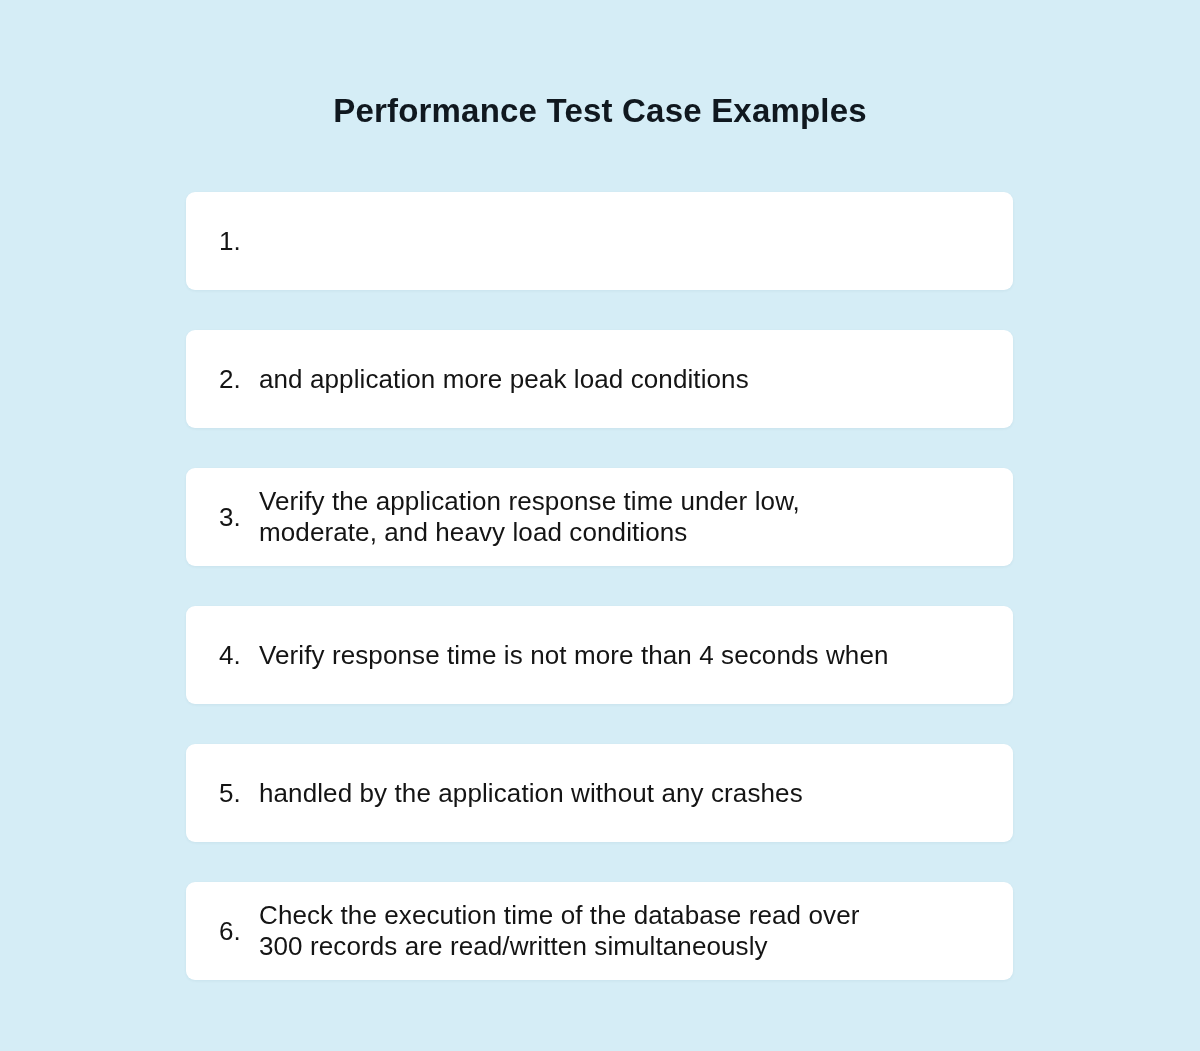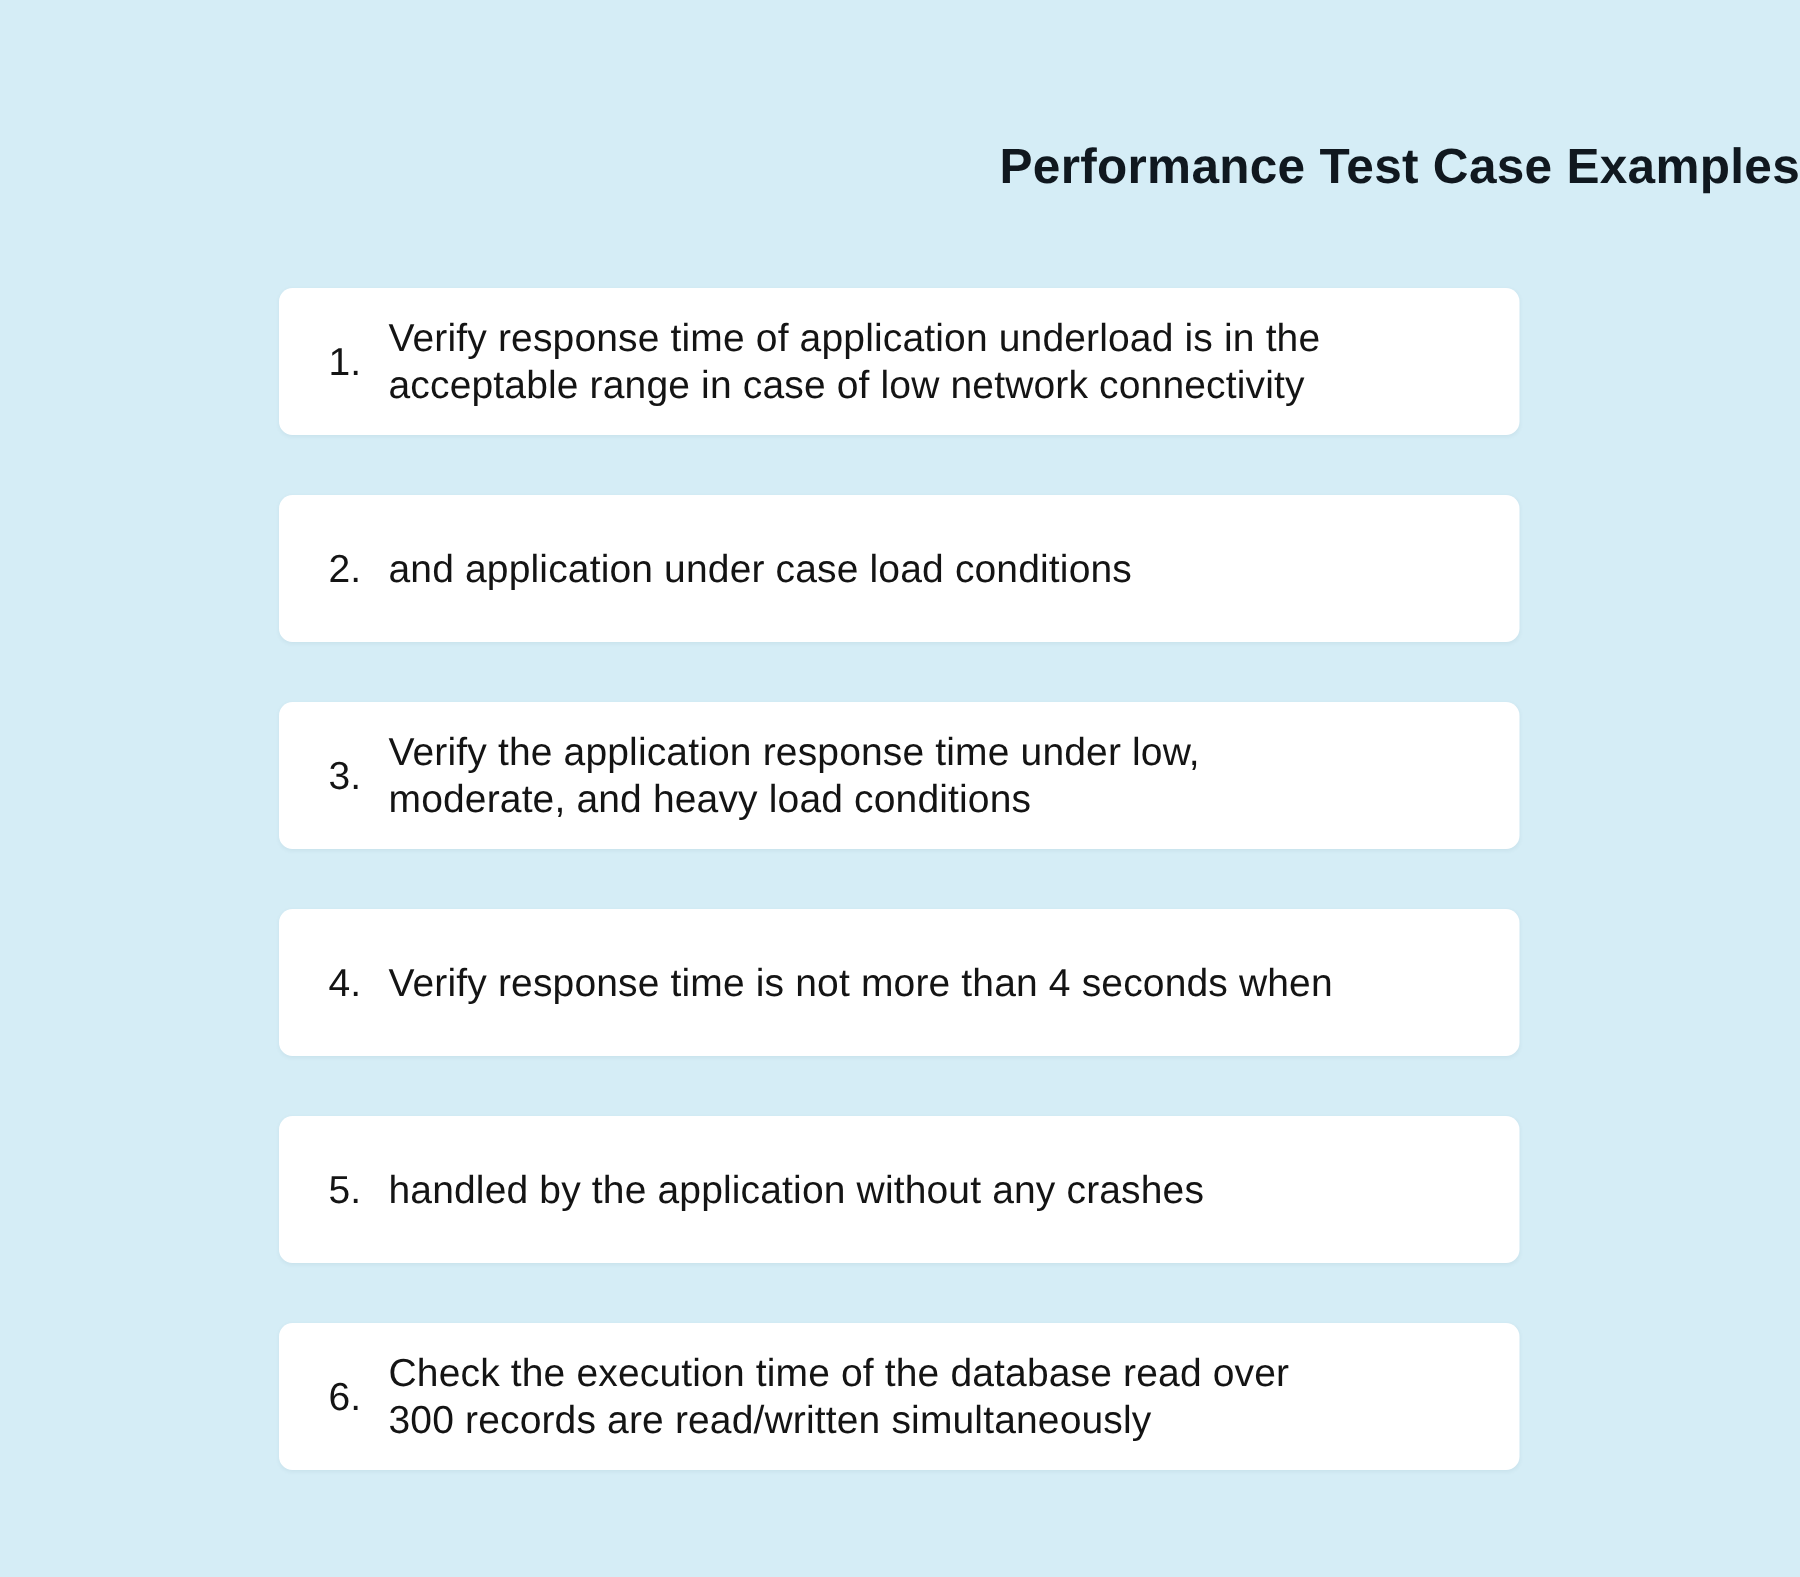--- a/index.html
+++ b/index.html
@@ -17,21 +17,21 @@
     width: 1200px;
     height: 1051px;
     position: relative;
     overflow: hidden;
   }
   .title {
     position: absolute;
     top: 92px;
     left: 0;
     width: 1200px;
-    text-align: right;
+    text-align: center;
     font-size: 33px;
     font-weight: 700;
     color: #10181f;
     letter-spacing: 0.2px;
   }
   .cards {
     position: absolute;
     top: 192px;
     left: 186px;
     width: 827px;
@@ -72,30 +72,26 @@
 <body>
 
 <div class="page">
 
   <div class="title">Performance Test Case Examples</div>
 
   <div class="cards">
 
     <div class="card">
       <div class="card-number">1.</div>
-      <div class="card-text">
-        <div>Verify response time of application underload is in the</div>
-        <div>acceptable range in case of low network connectivity</div>
-      </div>
     </div>
 
     <div class="card">
       <div class="card-number">2.</div>
       <div class="card-text">
-        <div>and application under case load conditions</div>
+        <div>and application more peak load conditions</div>
       </div>
     </div>
 
     <div class="card">
       <div class="card-number">3.</div>
       <div class="card-text">
         <div>Verify the application response time under low,</div>
         <div>moderate, and heavy load conditions</div>
       </div>
     </div>

